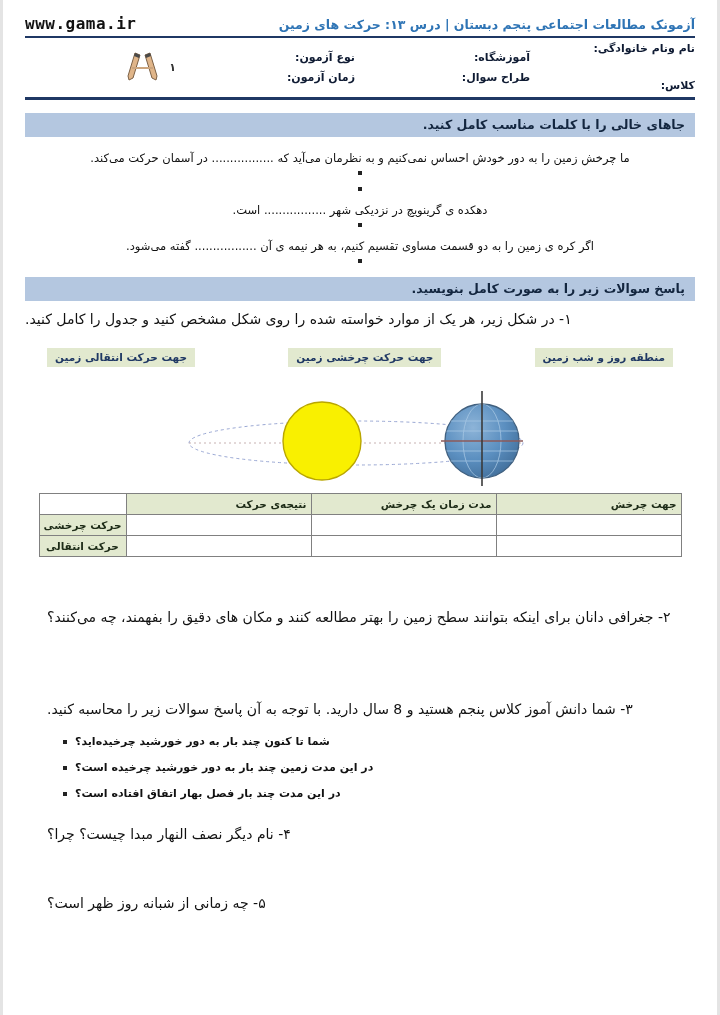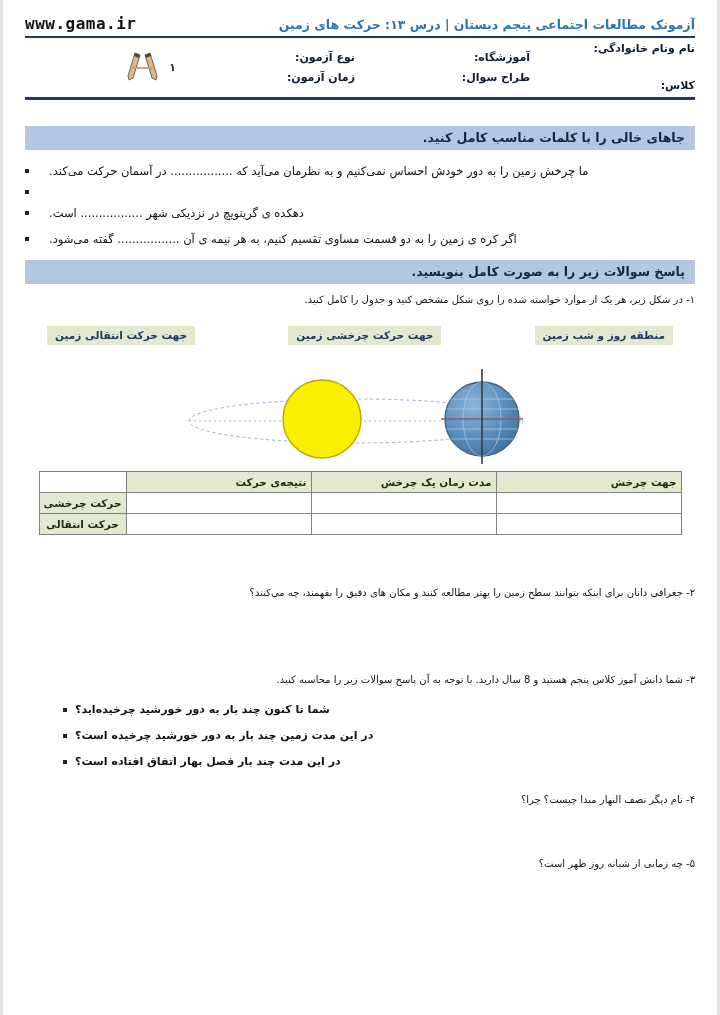--- a/index.html
+++ b/index.html
@@ -100,37 +100,37 @@
     font-weight: bold;
     text-align: right;
     padding: 4px 10px 5px 10px;
     box-sizing: border-box;
   }
   .bar-wide  { width: 100%; }
   .bar-narrow{ width: 100%; }
 
   
   .q-line {
-    font-size: 10px;
+    font-size: 14px;
     color: #111111;
-    text-align: right;
+    text-align: left;
     white-space: nowrap;
     direction: rtl;
   }
   .blank-list {
     margin: 0;
     padding: 0;
     list-style: none;
   }
   .blank-list li {
     display: flex;
-    flex-direction: row;
+    flex-direction: column;
     align-items: center;
     justify-content: flex-end;
-    gap: 20px;
+    gap: 6px;
     font-size: 11.5px;
     color: #111;
     white-space: nowrap;
     text-align: center;
   }
   .bullet-sq {
     display: inline-block;
     width: 4px;
     height: 4px;
     background: #222;
@@ -241,21 +241,21 @@
               <path d="M27 3 L22 5 L29 28 L33 30 L34 26 Z"></path>
             </g>
             <path d="M12 3 L17 5 L16 8 L11 6 Z" fill="#4a4a4a"></path>
             <path d="M27 3 L22 5 L23 8 L28 6 Z" fill="#4a4a4a"></path>
             <path d="M9 18 L30 18" stroke="#cba57e" stroke-width="2" fill="none"></path>
           </svg>
         </span>
       </div>
     </div>
 
-    <div style="margin-top:26px;">
+    <div style="margin-top:13px;">
       <div class="section-bar bar-wide">جاهای خالی را با کلمات مناسب کامل کنید.</div>
     </div>
 
     <ul class="blank-list" style="margin-top:14px;">
       <li style="margin-bottom:12px;">
         <span>ما چرخش زمین را به دور خودش احساس نمی‌کنیم و به نظرمان می‌آید که ................. در آسمان حرکت می‌کند.</span>
         <span class="bullet-sq"></span>
       </li>
       <li style="margin-bottom:12px;">
         <span class="bullet-sq"></span>

